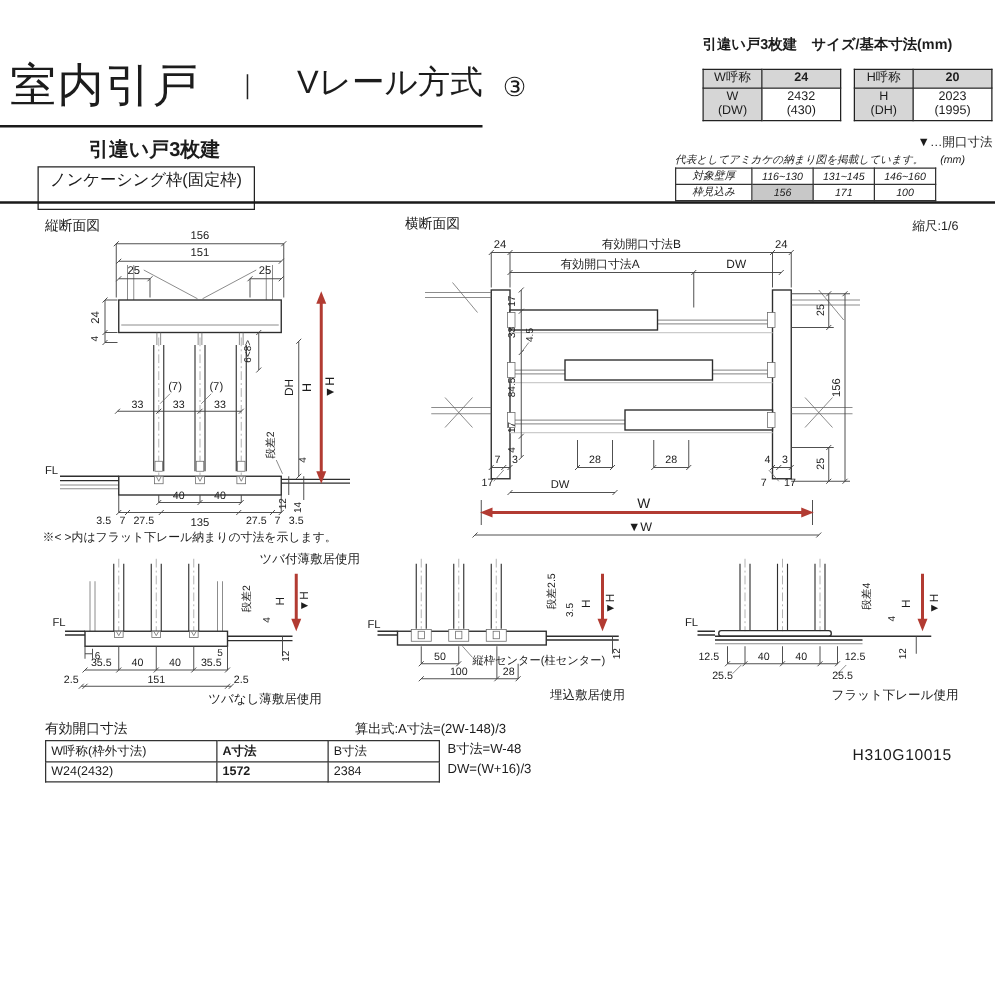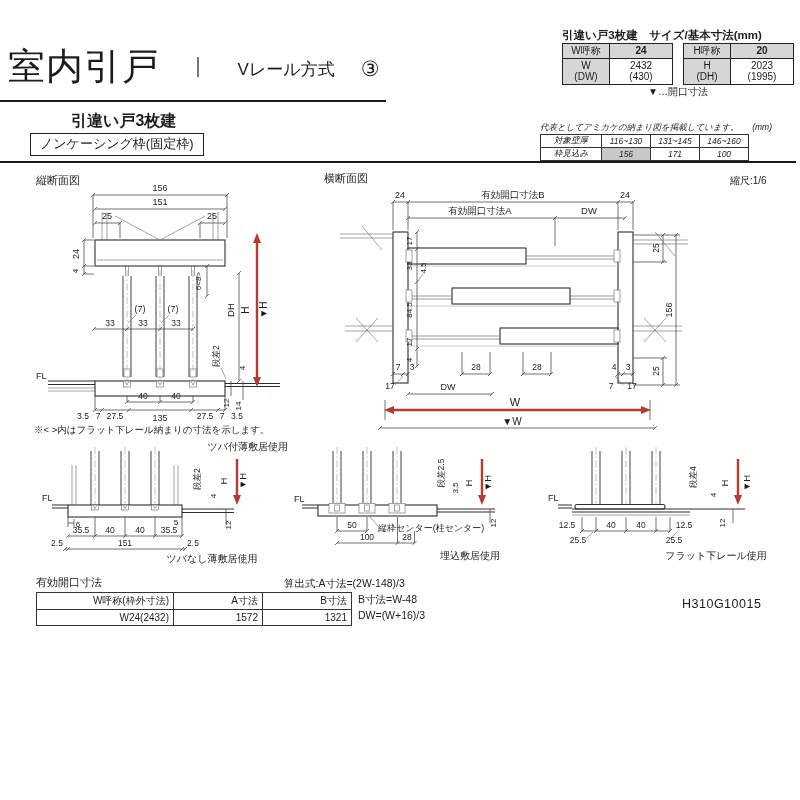--- a/index.html
+++ b/index.html
@@ -2,51 +2,51 @@
 <html><head>
 <meta charset="utf-8">
 <style>
   html,body{margin:0;padding:0;background:#ffffff;}
   .page{position:relative;width:800px;height:800px;background:#fff;font-family:"Liberation Sans",sans-serif;color:#1c1c1c;overflow:hidden;}
   .abs{position:absolute;}
   
   .title-row{left:8px;top:48px;display:flex;align-items:flex-end;}
   .main-title{font-size:37px;font-weight:normal;letter-spacing:1px;line-height:1;}
   .title-sep{font-size:20px;margin:0 0 6px 28px;color:#222;}
-  .title-method{font-size:17px;margin:0 18px 4px 30px;}
+  .title-method{font-size:26px;margin:0 8px 4px 30px;}
   .title-num{font-size:21px;margin:0 0 4px 8px;}
   .rule1{left:0;top:100px;width:386px;height:2px;background:#1a1a1a;}
   .rule2{left:0;top:161px;width:796px;height:2px;background:#1a1a1a;}
   
   .size-panel{left:562px;top:28px;width:232px;}
-  .size-title{font-size:11.5px;font-weight:bold;white-space:nowrap;margin-bottom:0;}
+  .size-title{font-size:11.5px;font-weight:bold;white-space:nowrap;margin-bottom:12px;}
   .size-tables{display:flex;gap:10px;justify-content:center;}
   table{border-collapse:collapse;}
   .size-panel td{border:1px solid #222;font-size:10px;text-align:center;line-height:1.15;padding:1px 2px;}
   .size-panel .c1{width:42px;}
   .size-panel .c2{width:58px;}
   .gray{background:#d6d6d6;}
   .shaded{background:#c8c8c8;}
-  .size-note{font-size:10px;text-align:center;margin-top:0;}
+  .size-note{font-size:10px;text-align:right;margin-top:10px;}
   
   .sec-head{left:30px;top:112px;}
   .door-type{font-size:16px;font-weight:bold;line-height:1.1;margin-left:41px;}
-  .frame-type{display:inline-block;border:1.2px solid #222;padding:1px 9px 2px;font-size:13px;margin-top:3px;}
+  .frame-type{display:inline-block;border:1.2px solid #222;padding:1px 9px 14px;font-size:13px;margin-top:3px;}
   
   .wall-panel{left:540px;top:122px;width:232px;font-style:italic;}
   .wall-note-row{display:flex;justify-content:space-between;font-size:8.5px;white-space:nowrap;}
   .wall-panel td{border:1px solid #333;font-size:8.5px;text-align:center;padding:0 1px;height:12px;}
   .wall-panel .w1{width:58px;} .wall-panel .w2{width:46px;}
   
   .note-right{left:648px;top:366px;width:144px;font-size:10px;line-height:1.4;}
   
   .open-table-wrap{left:36px;top:575px;}
   .open-title{font-size:11px;margin-bottom:2px;}
-  .open-table td{border:1px solid #333;font-size:10px;text-align:right;padding:1px 4px;height:13px;}
-  .open-table .o1{width:128px;} .open-table .o2{width:80px;} .open-table .o3{width:80px;}
+  .open-table td{border:1px solid #333;font-size:10px;text-align:left;padding:1px 4px;height:13px;}
+  .open-table .o1{width:128px;} .open-table .o2{width:80px;font-weight:bold;} .open-table .o3{width:80px;}
   .formulas{left:284px;top:576px;font-size:10.5px;line-height:1.5;}
   .formulas .ind{margin-left:46px;padding-left:28px;}
   .doc-num{left:682px;top:597px;font-size:12.5px;letter-spacing:.5px;}
   
   svg{position:absolute;overflow:visible;}
   svg text{font-family:"Liberation Sans",sans-serif;font-size:9px;fill:#1c1c1c;}
   .mid{text-anchor:middle;}
   .f8{font-size:8px;} .f85{font-size:8.5px;} .f9{font-size:9px;} .f95{font-size:9.5px;} .f10{font-size:10px;} .f11{font-size:11px;}
   .obj{stroke:#2e2e2e;stroke-width:1.1;fill:none;}
   .dl{stroke:#444;stroke-width:.75;fill:none;}
@@ -423,21 +423,21 @@
     <table class="open-table">
       <tbody>
           <tr>
         <td class="o1">W呼称(枠外寸法)</td>
         <td class="o2">A寸法</td>
         <td class="o3">B寸法</td>
       </tr>
       <tr>
         <td class="o1">W24(2432)</td>
         <td class="o2">1572</td>
-        <td class="o3">1321</td>
+        <td class="o3">2384</td>
       </tr>
     </tbody>
       </table>
   </div>
 
   <div class="abs formulas">
     <div>算出式:A寸法=(2W-148)/3</div>
     <div class="ind">B寸法=W-48</div>
     <div class="ind">DW=(W+16)/3</div>
   </div>

